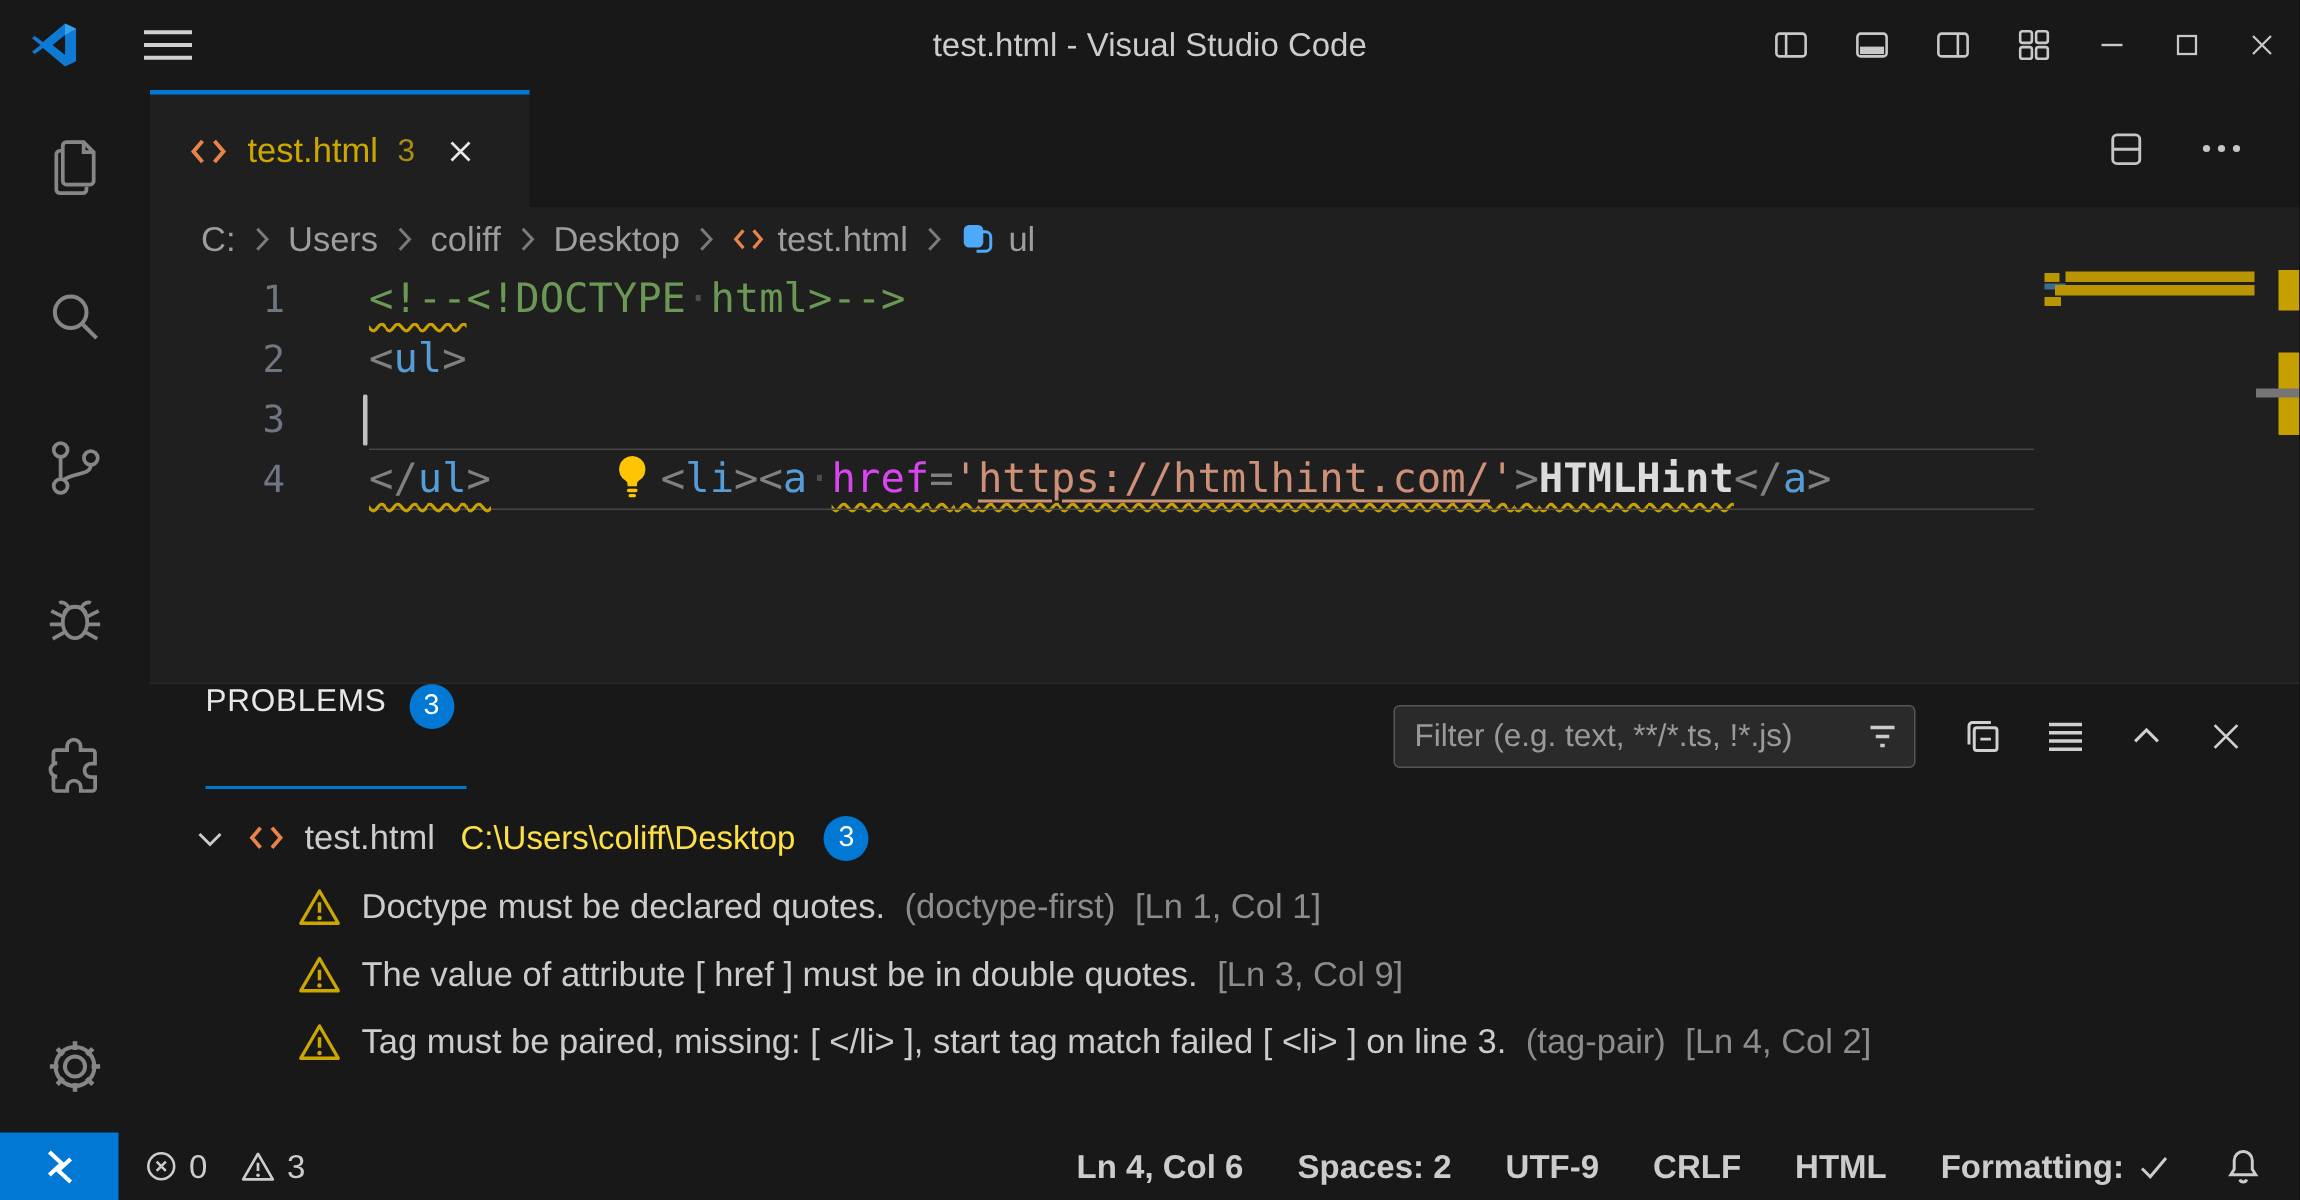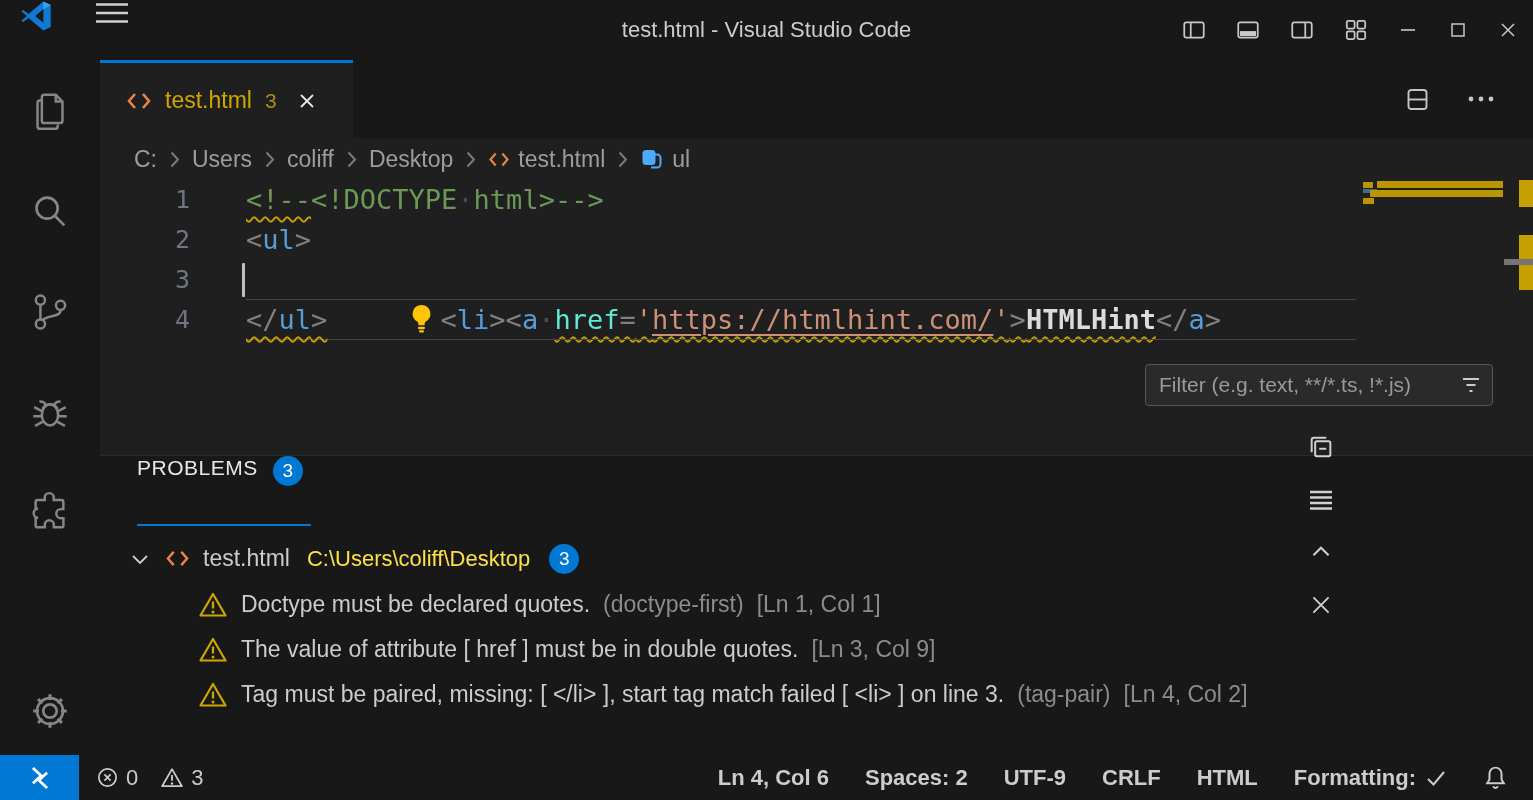--- a/index.html
+++ b/index.html
@@ -4,21 +4,21 @@
 <style>
   * { margin:0; padding:0; box-sizing:border-box; }
   body { background:#000; }
   .window {
     position:relative; width:1533px; height:800px; overflow:hidden;
     background:#181818; font-family:"Liberation Sans", sans-serif; color:#cccccc;
   }
   svg { display:block; }
 
   
-  .titlebar { position:absolute; left:0; top:0; width:100%; height:60px; background:#181818; display:flex; align-items:flex-start; }
+  .titlebar { position:absolute; left:0; top:0; width:100%; height:60px; background:#181818; display:flex; align-items:center; }
   .vscode-logo { margin-left:20px; }
   .menu-icon { margin-left:42px; color:#d0d0d0; cursor:pointer; }
   .win-title { position:absolute; left:50%; top:50%; transform:translate(-50%,-50%); font-size:22px; color:#cccccc; white-space:nowrap; }
   .titlebar-right { margin-left:auto; display:flex; align-items:center; height:100%; }
   .tb-btn { width:54px; height:60px; display:flex; align-items:center; justify-content:center; color:#c8c8c8; cursor:pointer; }
   .tb-btn.winctl { width:50px; }
 
   
   .activitybar { position:absolute; left:0; top:60px; width:100px; bottom:45px; background:#181818; display:flex; flex-direction:column; align-items:center; padding-top:2px; }
   .ab-item { width:100px; height:100px; display:flex; align-items:center; justify-content:center; color:#868686; cursor:pointer; }
@@ -41,21 +41,21 @@
   .code-area { position:relative; height:275px; background:#1f1f1f; font-family:"DejaVu Sans Mono", monospace; font-size:27px; }
   .cline { display:flex; height:40px; line-height:40px; position:relative; }
   .ln { width:90px; text-align:right; color:#6e7681; font-size:25px; flex:none; user-select:none; }
   .lc { padding-left:56px; white-space:pre; position:relative; color:#d4d4d4; }
   .curline-box { position:absolute; left:146px; width:1110px; top:-1px; height:41px; border-top:1.5px solid #474747; border-bottom:1.5px solid #474747; pointer-events:none; }
   .cursor { position:absolute; left:52px; top:3px; width:3px; height:34px; background:#c0c0c0; border-radius:1px; }
   .bulb { display:inline-block; width:32px; vertical-align:-4px; cursor:pointer; }
   .c-comment { color:#6a9955; }
   .c-punct { color:#808080; }
   .c-tag { color:#569cd6; }
-  .c-attr { color:#5eead4; }
+  .c-attr { color:#d946ef; }
   .c-string { color:#ce9178; }
   .c-text { color:#d4d4d4; }
   .c-ws { color:#4d4d4d; }
   .bold { font-weight:700; color:#dcdcdc; }
   .w { text-decoration-line:underline; text-decoration-style:wavy; text-decoration-color:#c9a202; text-decoration-thickness:2px; text-underline-offset:7px; }
   .lk { text-decoration-line:underline; text-decoration-style:solid; text-decoration-color:#ce9178; text-decoration-thickness:2px; text-underline-offset:5px; }
 
   
   .minimap { position:absolute; top:0; left:1263px; width:140px; height:275px; }
   .mm-bar { position:absolute; background:#b99502; }
@@ -63,21 +63,21 @@
   .overview-ruler { position:absolute; top:0; right:0; width:14px; height:275px; }
   .ovr-mark { position:absolute; right:0; width:14px; background:#c5a000; }
   .ovr-cursor { position:absolute; right:0; width:29px; height:6px; background:#757575; }
 
   
   .panel { position:absolute; left:100px; top:455px; right:0; bottom:45px; background:#181818; border-top:1px solid #2b2b2b; }
   .panel-header { height:70px; display:flex; align-items:center; }
   .panel-tab { margin-left:37px; height:100%; display:flex; align-items:flex-start; gap:15px; border-bottom:2.5px solid #0078d4; padding-right:8px; cursor:pointer; }
   .panel-title { font-size:21px; letter-spacing:0.5px; color:#e7e7e7; }
   .badge { min-width:30px; height:30px; border-radius:15px; background:#0078d4; color:#ffffff; font-size:19px; display:flex; align-items:center; justify-content:center; }
-  .panel-actions { margin-left:auto; display:flex; align-items:center; gap:27px; margin-right:36px;flex-direction:column; }
+  .panel-actions { margin-left:auto; display:flex; align-items:center; gap:27px; margin-right:36px; }
   .filterbox { position:relative; width:348px; height:42px; margin-right:4px; }
   .filterbox input { width:100%; height:100%; background:#2a2a2a; border:1px solid #565656; border-radius:4px; color:#cccccc; font-size:21px; font-family:"Liberation Sans",sans-serif; padding:0 44px 0 13px; outline:none; text-overflow:ellipsis; }
   .filterbox input::placeholder { color:#9a9a9a; }
   .filter-icon { position:absolute; right:10px; top:9px; color:#cccccc; cursor:pointer; }
   .pa-btn { color:#d0d0d0; cursor:pointer; }
 
   .plist { padding-top:9px; font-size:23px; }
   .prow-file { height:47px; display:flex; align-items:center; padding-left:28px; gap:13px; cursor:pointer; }
   .pfile-name { color:#cccccc; }
   .pfile-path { color:#fde047; font-size:22px; margin-left:4px; margin-right:6px; }

